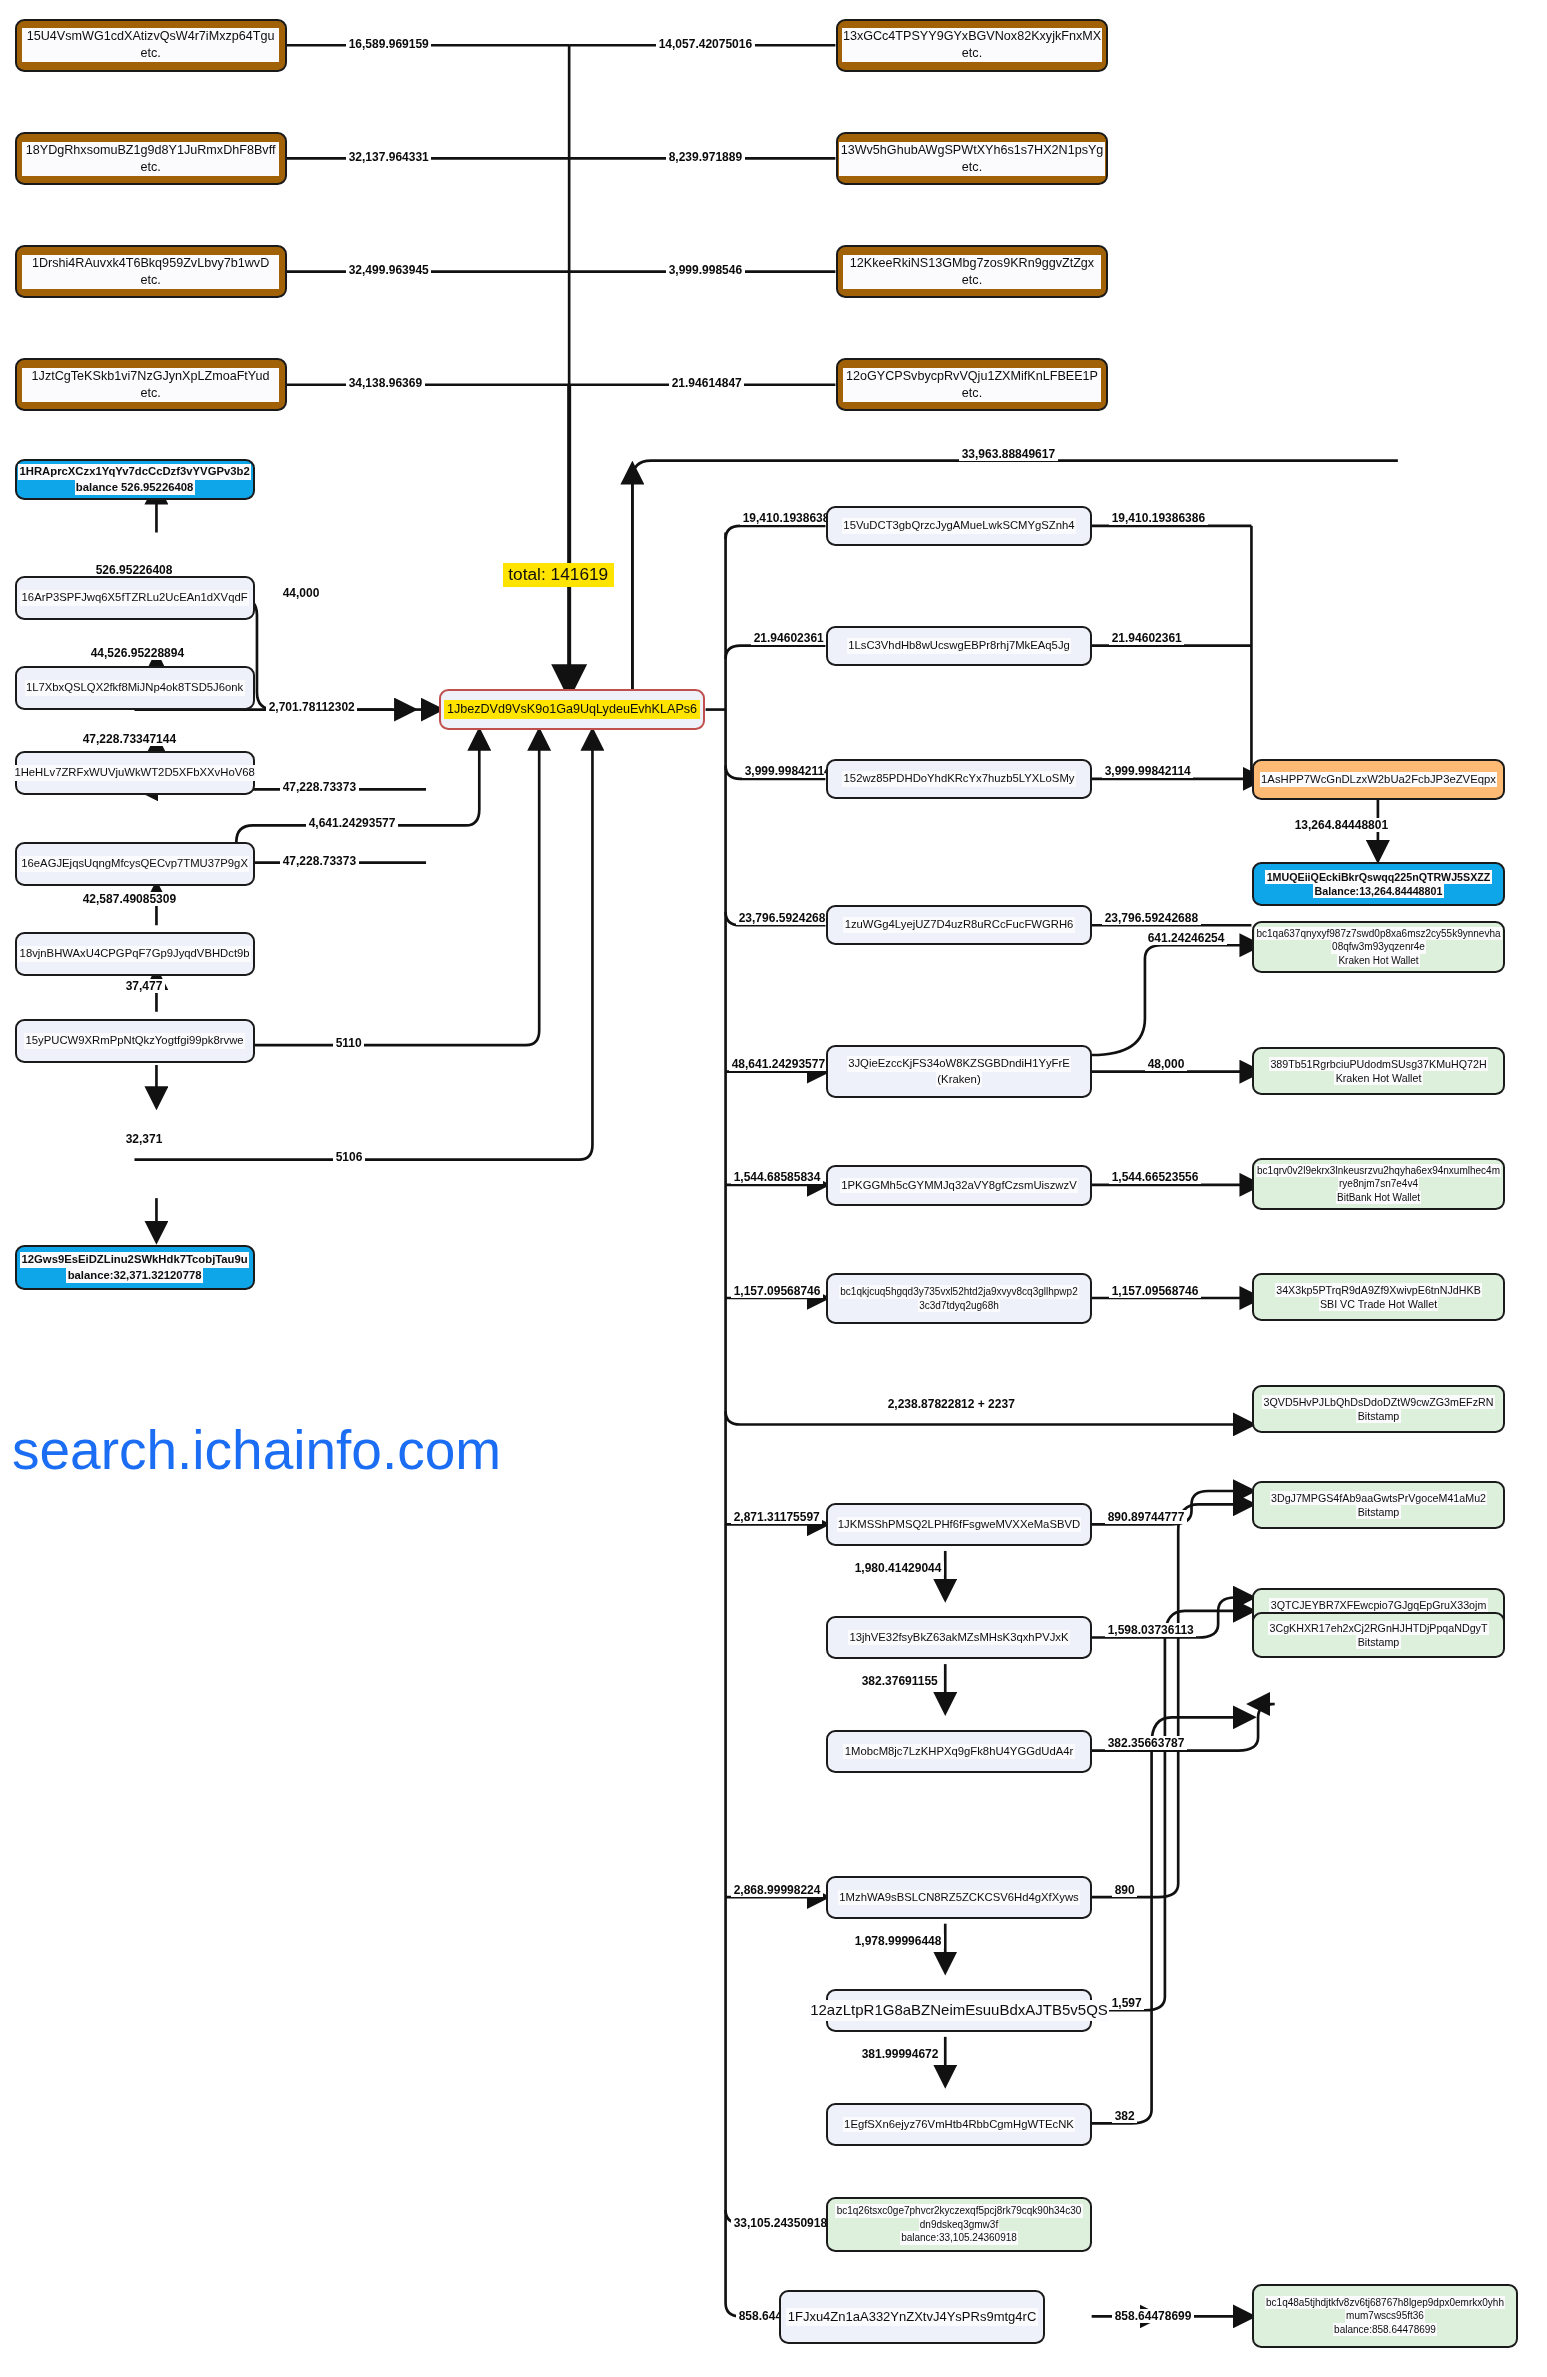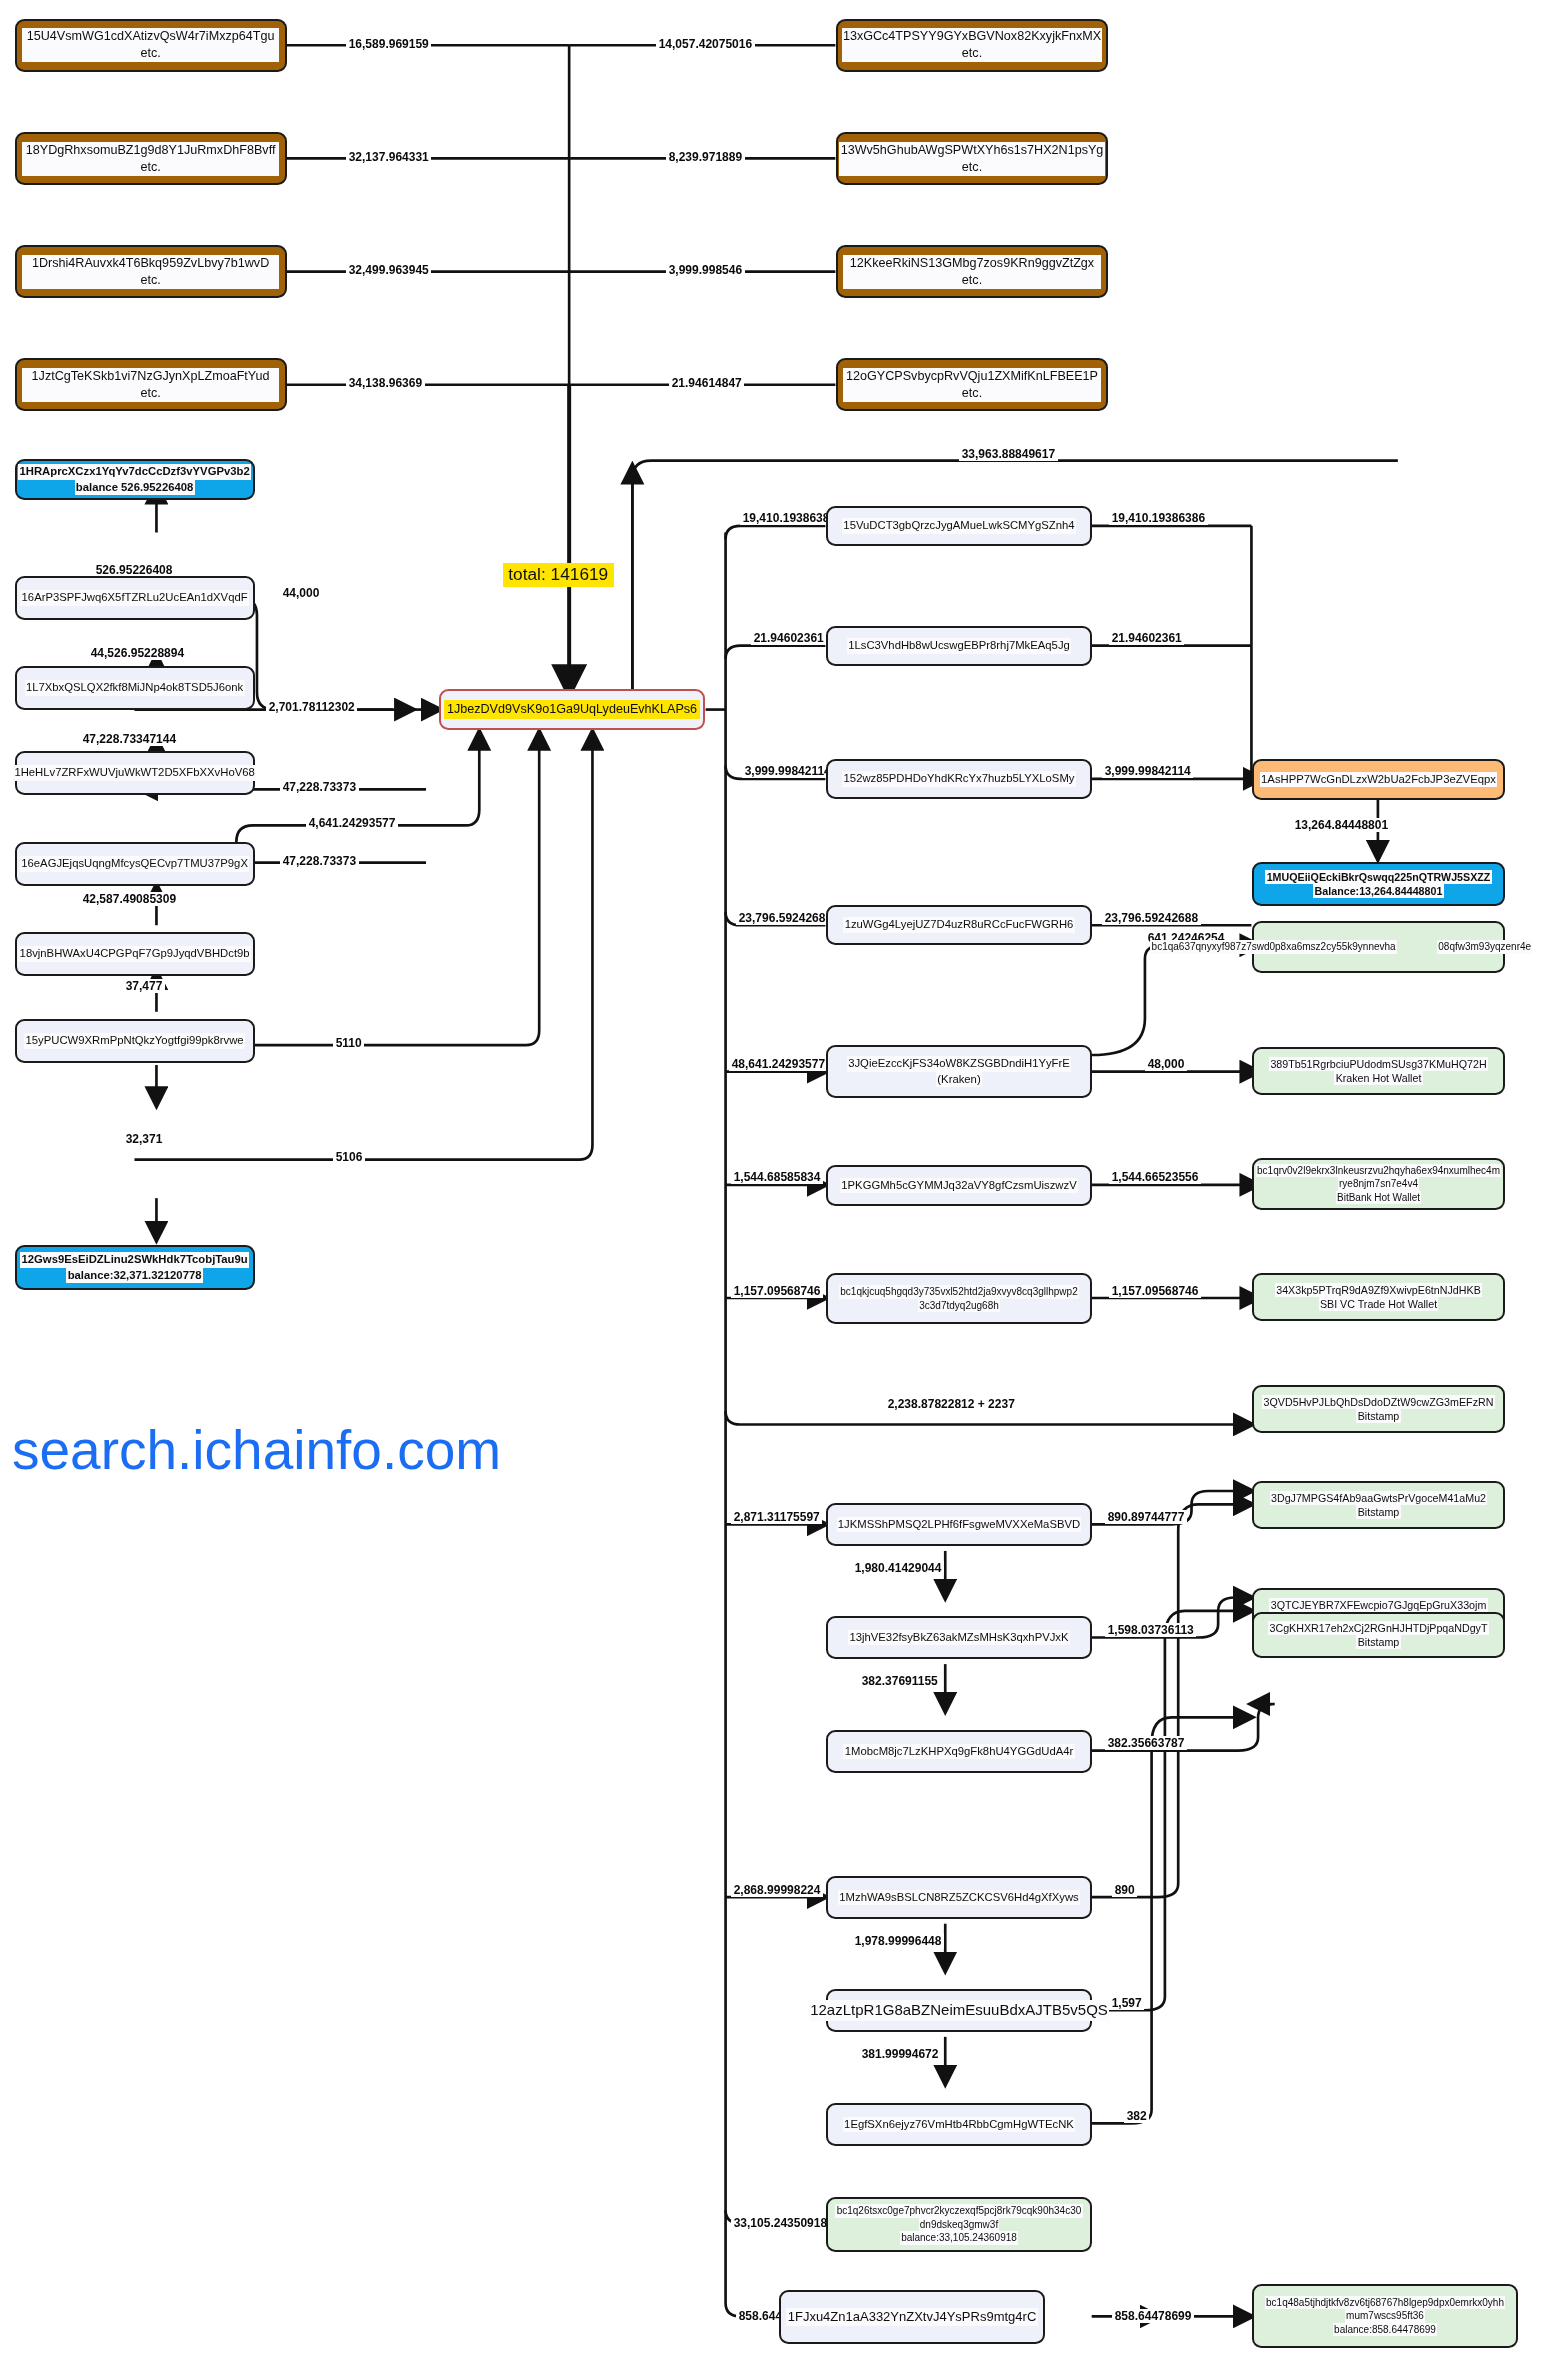--- a/index.html
+++ b/index.html
@@ -277,21 +277,21 @@
 
   <div class="node grey" style="left:1252px;top:759px;width:253px;height:41px;font-size:11.3px;">
       <span class="txt">1AsHPP7WcGnDLzxW2bUa2FcbJP3eZVEqpx</span>
     </div>
   <div class="lbl" style="left:1292px;top:818px;">13,264.84448801</div>
   <div class="node purple" style="left:1252px;top:862px;width:253px;height:44px;font-size:10.7px;flex-direction:column;">
     <span class="txt">1MUQEiiQEckiBkrQswqq225nQTRWJ5SXZZ</span>
     <span class="txt">Balance:13,264.84448801</span>
   </div>
 
-  <div class="node green" style="left:1252px;top:921px;width:253px;height:52px;font-size:10px;flex-direction:row;gap:40px;">
+  <div class="node green" style="left:1252px;top:921px;width:253px;height:52px;font-size:10px;flex-direction:column;">
     <span class="txt">bc1qa637qnyxyf987z7swd0p8xa6msz2cy55k9ynnevha</span>
     <span class="txt">08qfw3m93yqzenr4e</span>
     <span class="txt">Kraken Hot Wallet</span>
   </div>
   <div class="node green" style="left:1252px;top:1047px;width:253px;height:48px;font-size:10.7px;flex-direction:column;">
     <span class="txt">389Tb51RgrbciuPUdodmSUsg37KMuHQ72H</span>
     <span class="txt">Kraken Hot Wallet</span>
   </div>
   <div class="node green" style="left:1252px;top:1158px;width:253px;height:52px;font-size:10px;flex-direction:column;">
     <span class="txt">bc1qrv0v2l9ekrx3lnkeusrzvu2hqyha6ex94nxumlhec4m</span>
@@ -347,21 +347,21 @@
 
   <div class="node blue" style="left:826px;top:1989px;width:266px;height:43px;font-size:15px;">
       <span class="txt">12azLtpR1G8aBZNeimEsuuBdxAJTB5v5QS</span>
     </div>
   <div class="lbl" style="left:1109px;top:1996px;">1,597</div>
   <div class="lbl" style="left:859px;top:2047px;">381.99994672</div>
 
   <div class="node blue" style="left:826px;top:2103px;width:266px;height:43px;font-size:11.3px;">
       <span class="txt">1EgfSXn6ejyz76VmHtb4RbbCgmHgWTEcNK</span>
     </div>
-  <div class="lbl" style="left:1112px;top:2109px;margin-left:12px;">382</div>
+  <div class="lbl" style="left:1112px;top:2109px;">382</div>
 
   <div class="lbl" style="left:731px;top:2216px;">33,105.24350918</div>
   <div class="node green" style="left:826px;top:2197px;width:266px;height:55px;font-size:10px;flex-direction:column;">
     <span class="txt">bc1q26tsxc0ge7phvcr2kyczexqf5pcj8rk79cqk90h34c30</span>
     <span class="txt">dn9dskeq3gmw3f</span>
     <span class="txt">balance:33,105.24360918</span>
   </div>
 
   <div class="lbl" style="left:736px;top:2309px;">858.64496259</div>
   <div class="node blue" style="left:779px;top:2290px;width:266px;height:54px;font-size:13px;">

